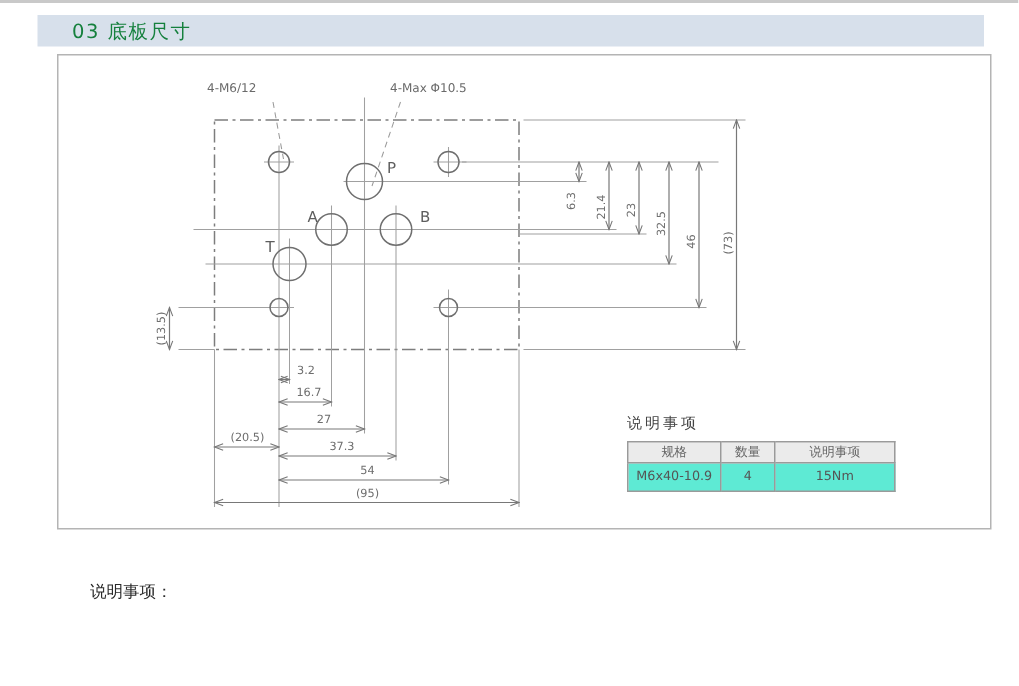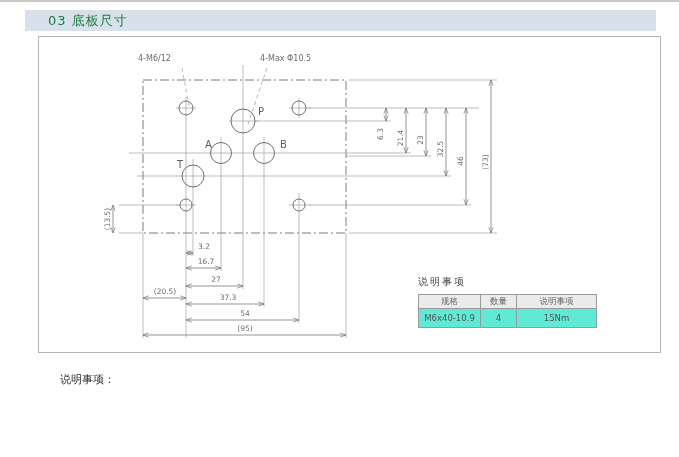--- a/index.html
+++ b/index.html
@@ -45,21 +45,21 @@
   table.screws th,table.screws td{
     border:1px solid #9a9a9a;text-align:center;padding:0;margin-top:20px;
   }
   table.screws th{
     background:#ebebeb;font-weight:normal;height:13px;color:#666;
   }
   table.screws td{height:18px;background:#5eead4;}
   col.c1{width:62px}col.c2{width:36px}col.c3{width:80px}
 
   .notes{
-    position:absolute;left:60px;top:372px;width:580px;
+    position:absolute;left:60px;top:387px;width:580px;
     display:flex;font-size:11px;color:#2a2a2a;line-height:16px;
   }
   .notes-label{white-space:nowrap;}
   .notes-list{}
 </style>
 </head>
 <body>
 
 <div class="page-top-edge"></div>
 

